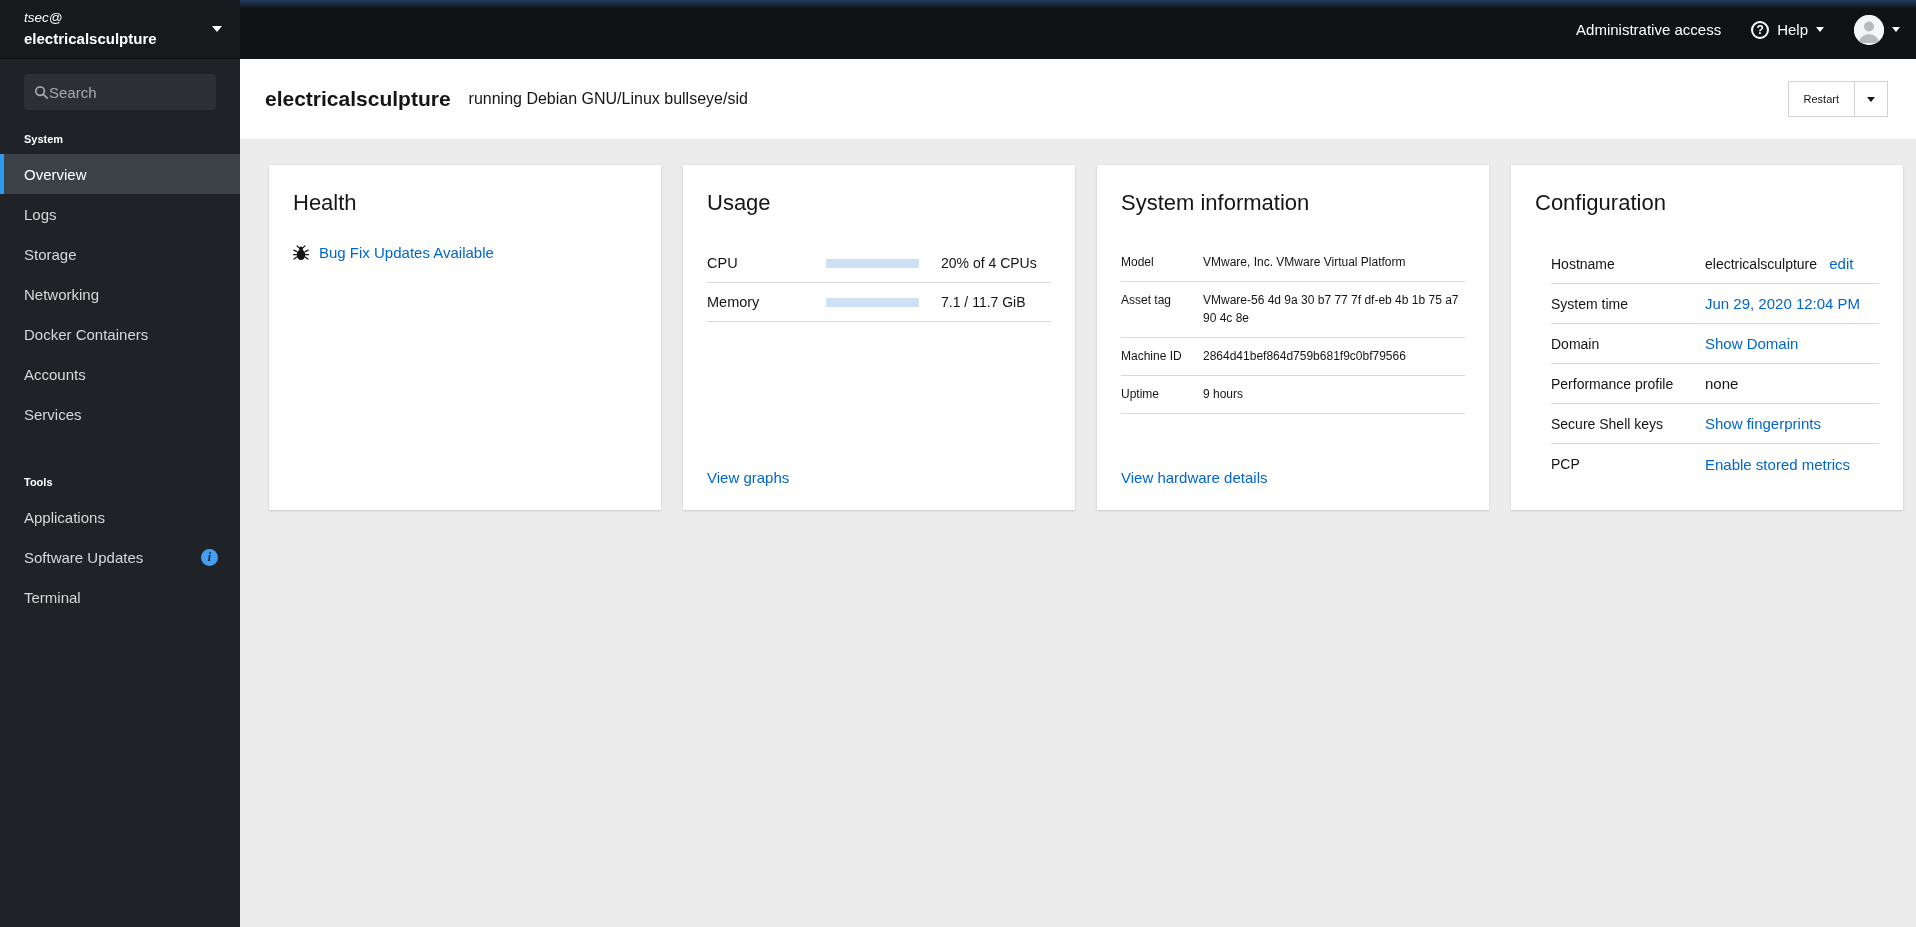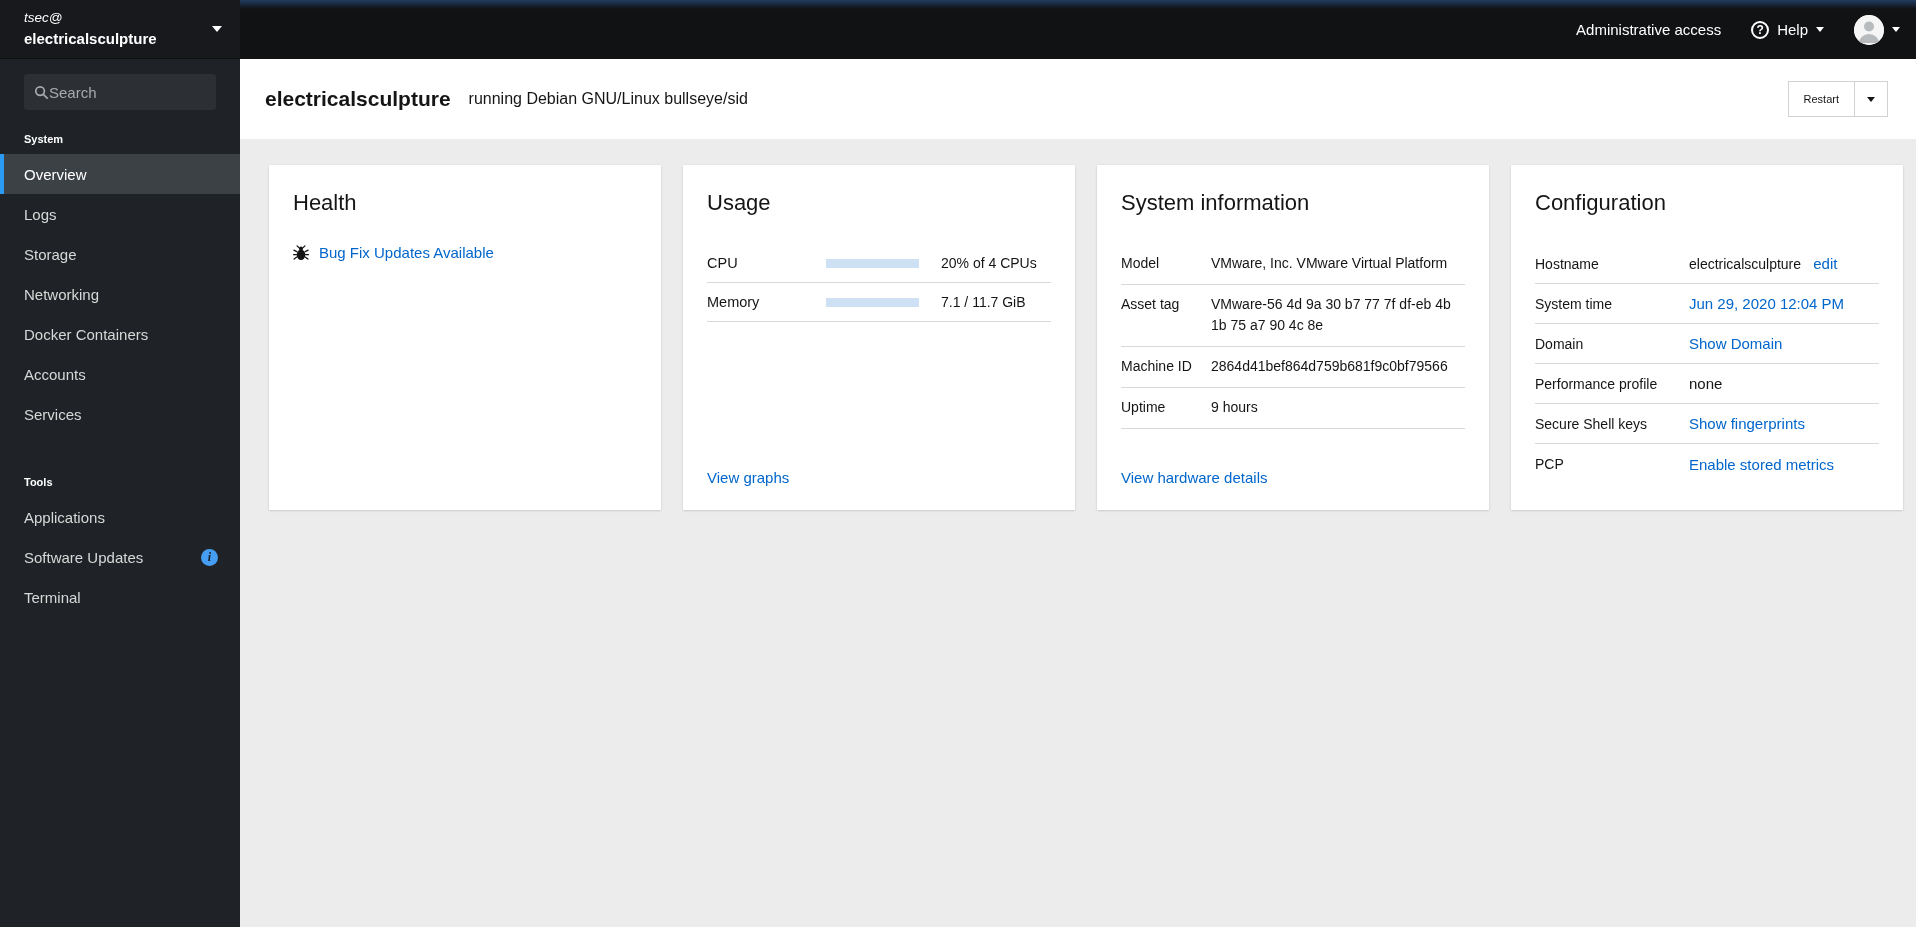--- a/index.html
+++ b/index.html
@@ -128,31 +128,31 @@
     display: flex; align-items: center; height: 39px;
     border-bottom: 1px solid #d8d8d8; font-size: 14.5px;
   }
   .usage-label { width: 119px; color: #151515; }
   .progress-track { width: 93px; height: 9px; background: #cde0f4; position: relative; }
   .progress-fill { height: 100%; background: #0066cc; }
   .usage-value { margin-left: 22px; font-size: 14px; color: #151515; }
 
   
   .info-row {
-    display: grid; grid-template-columns: 82px 1fr; column-gap: 8px;
+    display: grid; grid-template-columns: 82px 1fr; column-gap: 0;
     padding: 9px 0 10px 0; border-bottom: 1px solid #d8d8d8;
-    font-size: 14px; line-height: 1.5; align-items: start;
+    font-size: 12px; line-height: 1.5; align-items: start;
   }
   .info-row .label { color: #151515; }
   .info-row .value { color: #151515; word-break: break-word; }
 
   
   .config-row {
     display: grid; grid-template-columns: 154px 1fr; align-items: center;
-    min-height: 40px; border-bottom: 1px solid #d8d8d8; font-size: 14px;
+    min-height: 40px; border-bottom: 1px solid #d8d8d8; font-size: 14px; margin-left: 16px;
   }
   .config-row:last-child { border-bottom: none; }
   .config-row .label { color: #151515; }
   .config-row .value { font-size: 15px; color: #151515; }
   .config-row .value .plain { font-size: 14px; }
   .config-row .value a.link { margin-left: 0; }
   .config-row .value .plain + a.link { margin-left: 8px; }
 </style>
 </head>
 <body>

